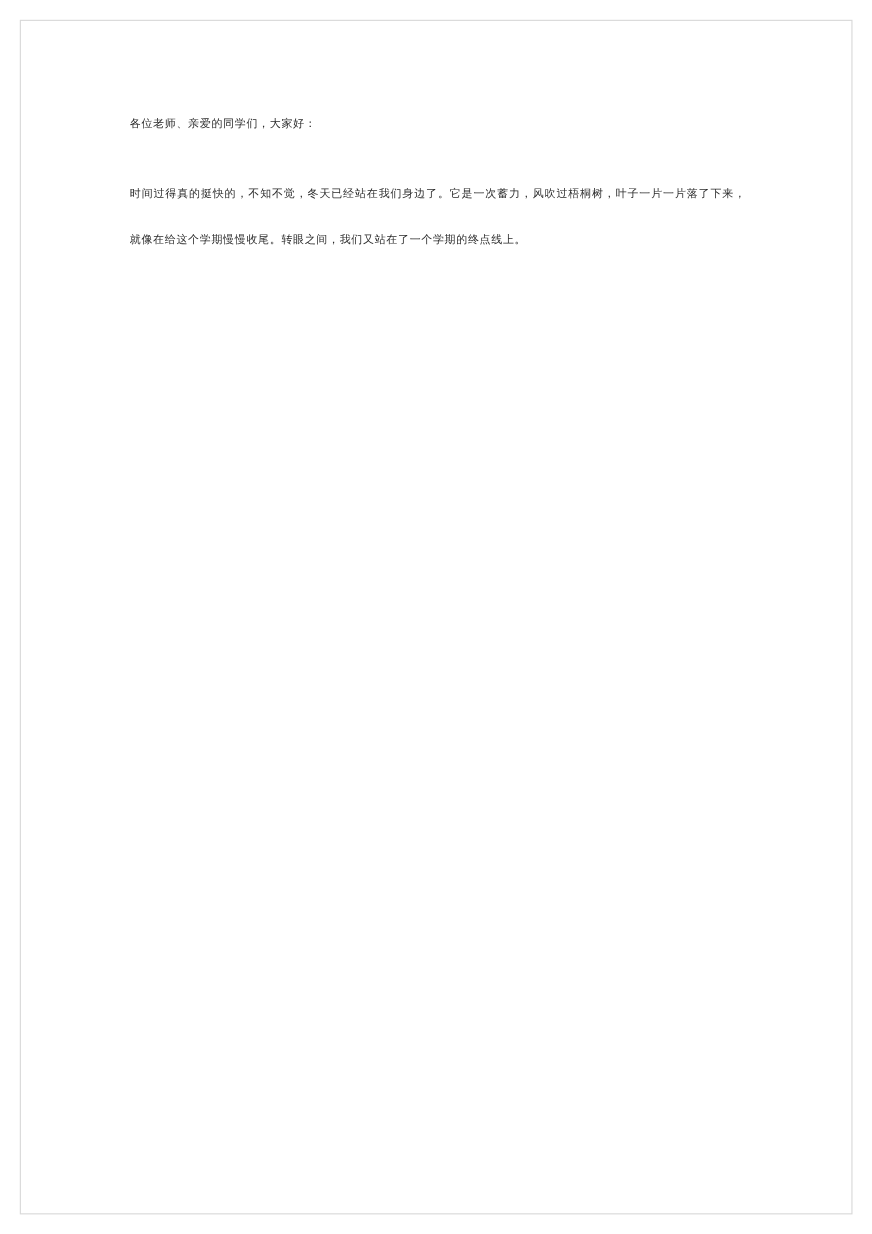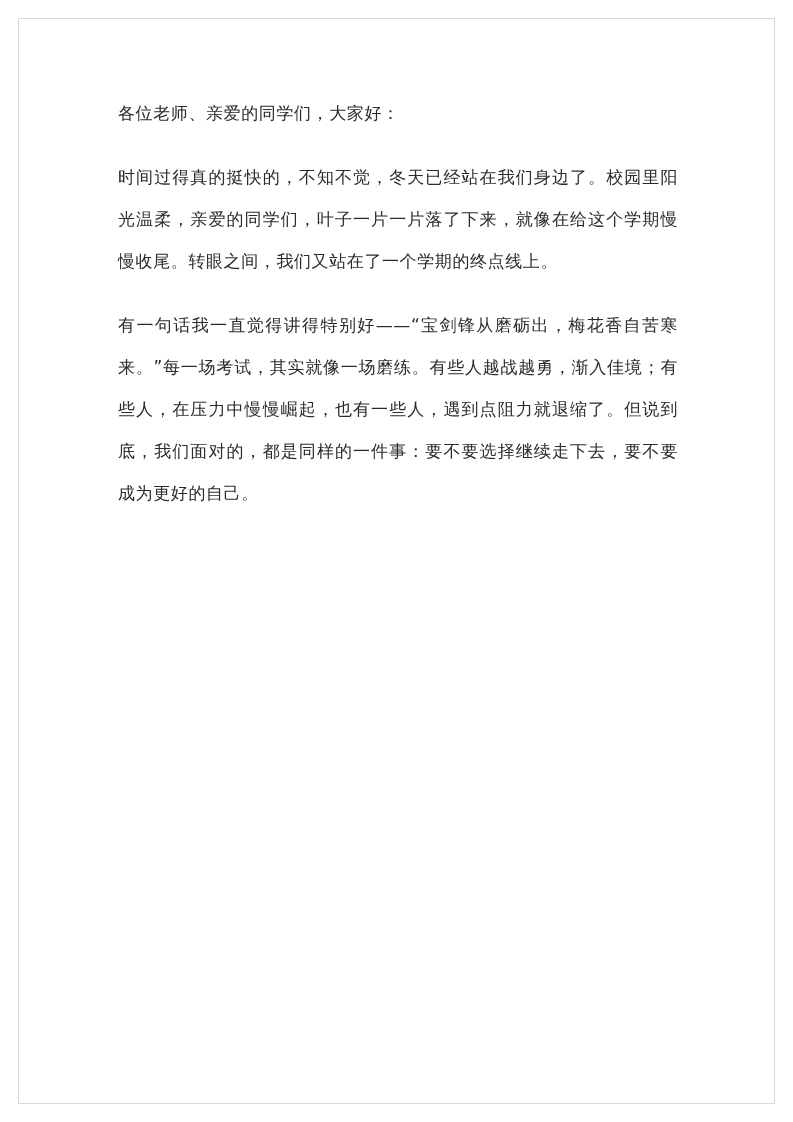--- a/index.html
+++ b/index.html
@@ -28,36 +28,35 @@
     box-sizing: border-box;
     pointer-events: none;
   }
   .content {
     position: absolute;
     left: 118px;
     top: 92px;
     width: 560px;
   }
   .para {
-    font-size: 17px;
+    font-size: 10px;
     line-height: 42px;
     color: #2b2b2b;
     letter-spacing: 0.6px;
     text-align: justify;
     text-justify: inter-ideograph;
     margin: 0 0 22px 0;
     font-family: "DejaVu Sans", "Liberation Sans", sans-serif;
   }
   .para:last-child {
     margin-bottom: 0;
   }
 </style>
 </head>
 <body>
 
 <div class="page">
   <div class="page-border"></div>
   <div class="content">
     <p class="para">各位老师、亲爱的同学们，大家好：</p>
-    <p class="para">时间过得真的挺快的，不知不觉，冬天已经站在我们身边了。校园里阳光温柔，亲爱的同学们，叶子一片一片落了下来，就像在给这个学期慢慢收尾。转眼之间，我们又站在了一个学期的终点线上。</p>
-    <p class="para">有一句话我一直觉得讲得特别好——“宝剑锋从磨砺出，梅花香自苦寒来。”每一场考试，其实就像一场磨练。有些人越战越勇，渐入佳境；有些人，在压力中慢慢崛起，也有一些人，遇到点阻力就退缩了。但说到底，我们面对的，都是同样的一件事：要不要选择继续走下去，要不要成为更好的自己。</p>
+    <p class="para">时间过得真的挺快的，不知不觉，冬天已经站在我们身边了。它是一次蓄力，风吹过梧桐树，叶子一片一片落了下来，就像在给这个学期慢慢收尾。转眼之间，我们又站在了一个学期的终点线上。</p>
   </div>
 </div>
 
 </body></html>

